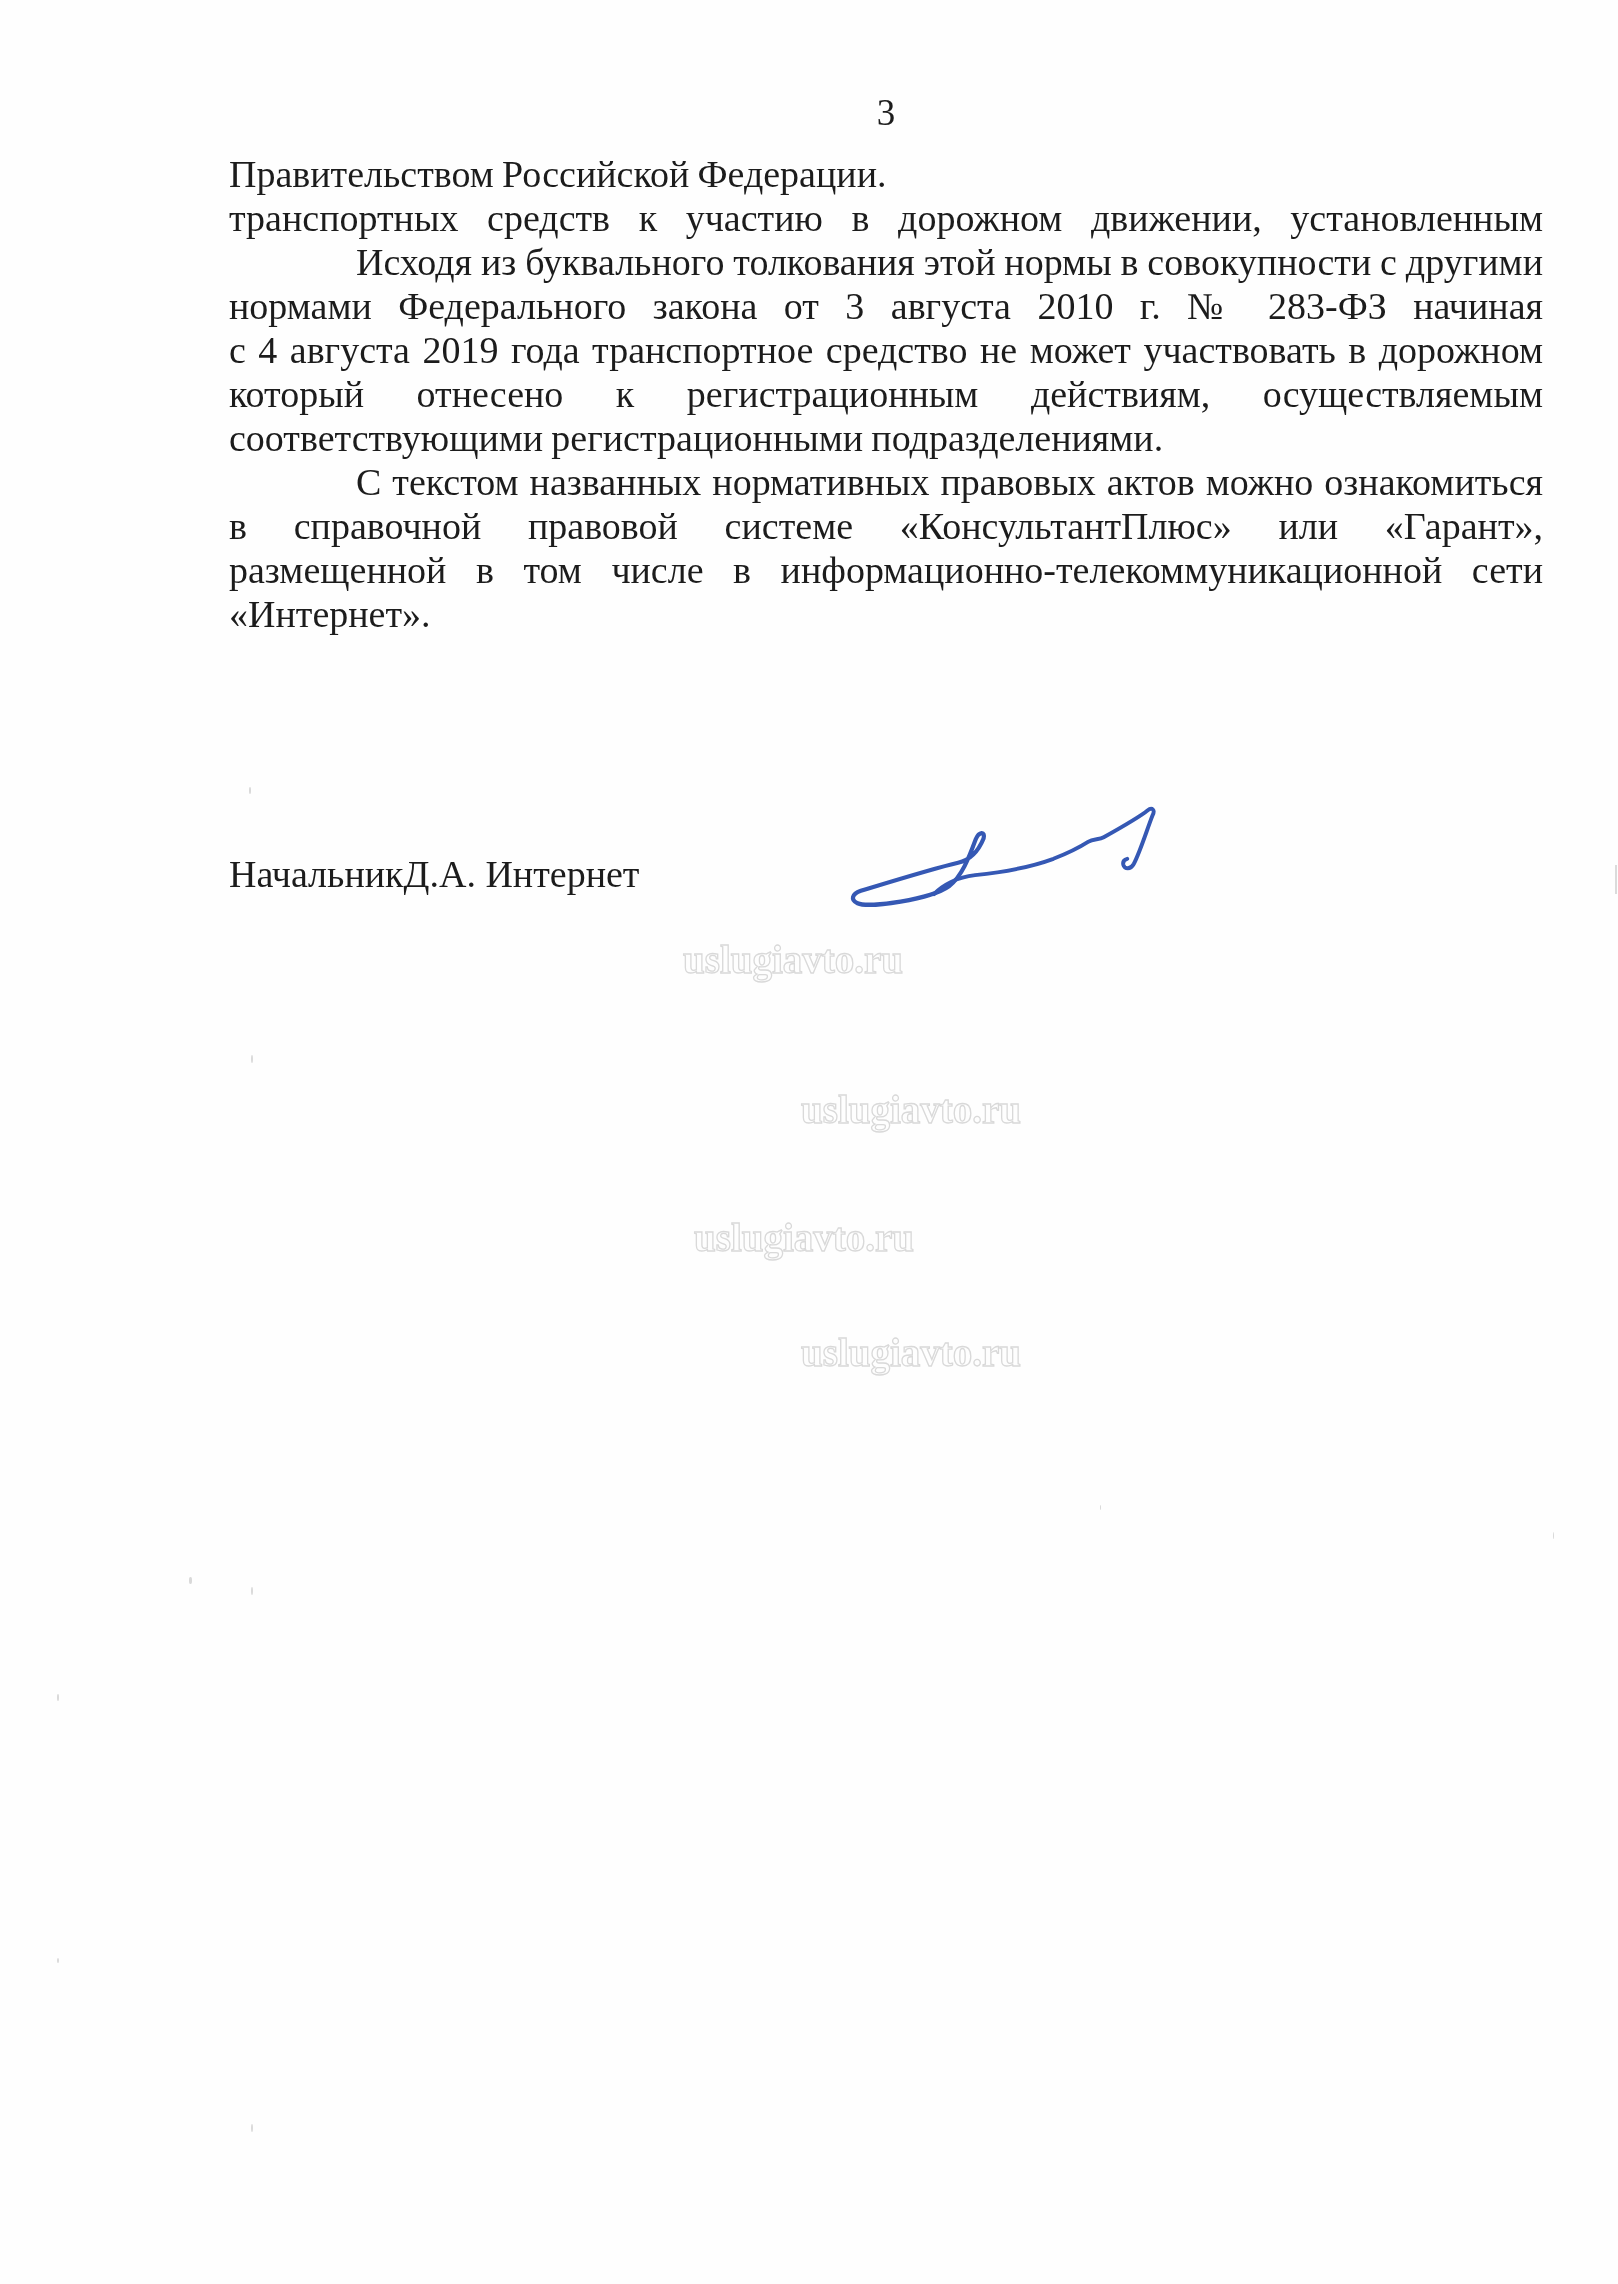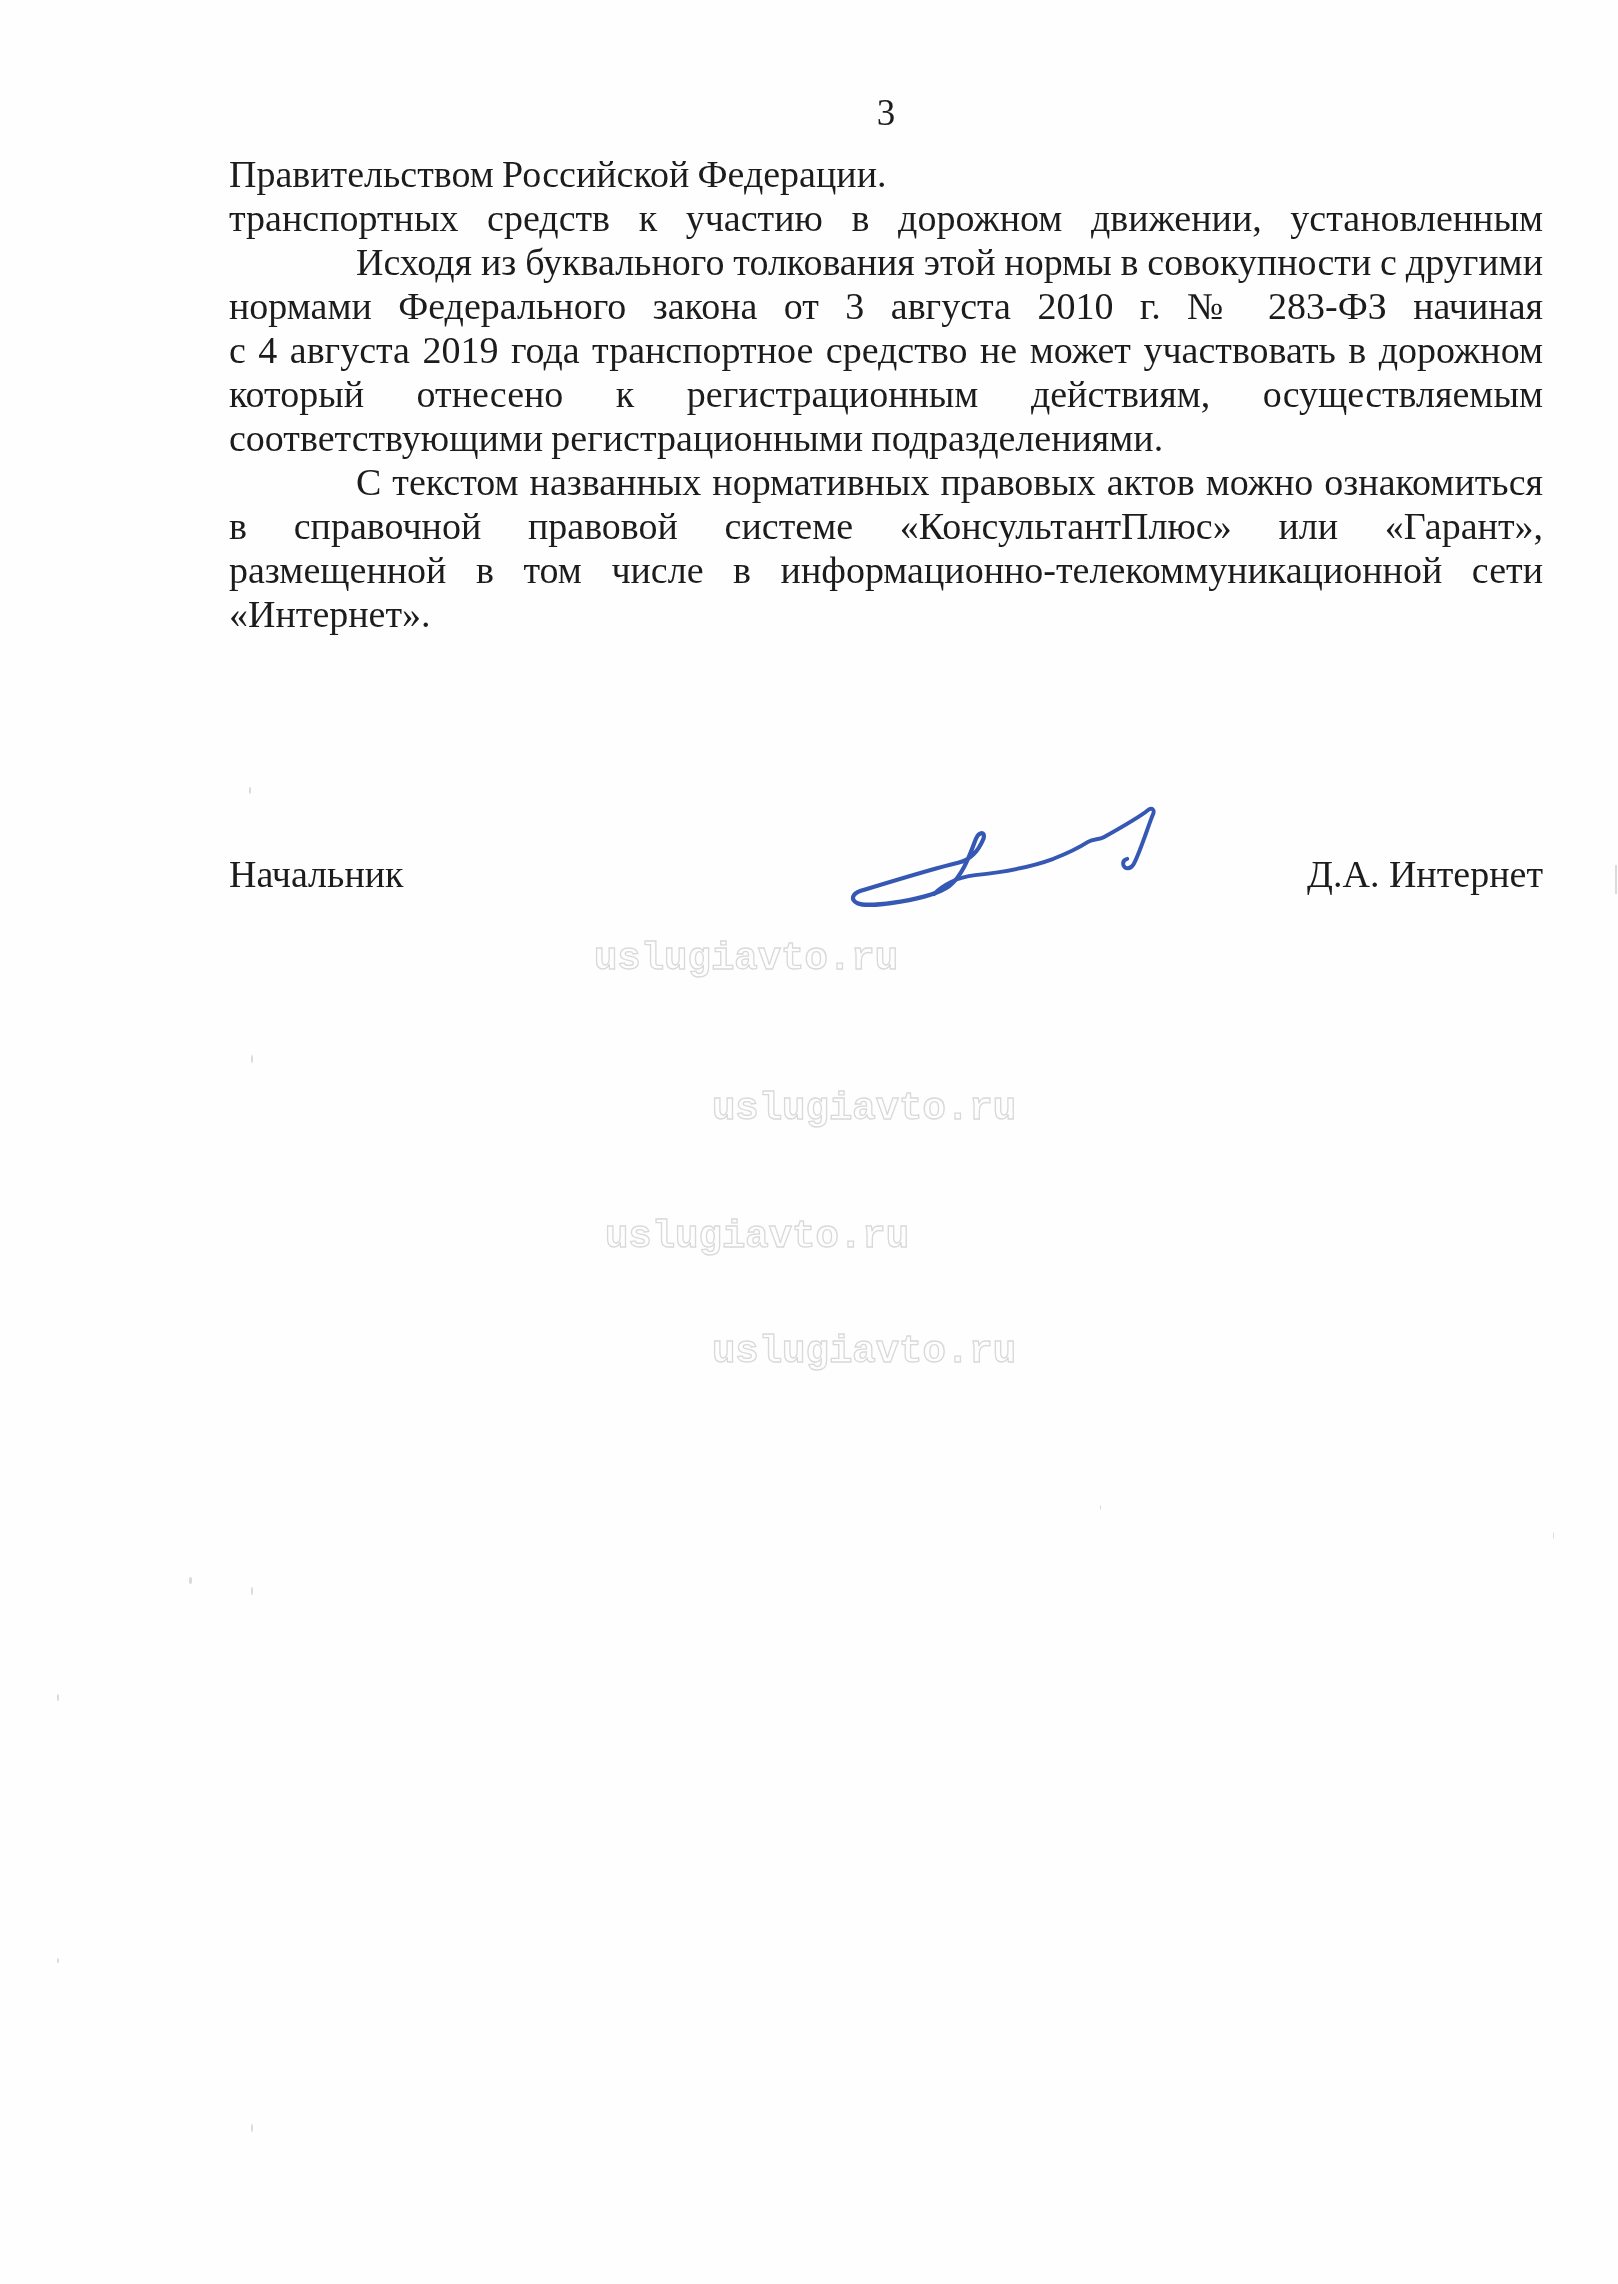--- a/index.html
+++ b/index.html
@@ -36,42 +36,42 @@
     text-align-last: justify;
   }
   .line.last { text-align-last: left; }
   .line.first-indent { text-indent: 127px; }
   .sign-row {
     position: absolute;
     top: 852px;
     left: 229px;
     width: 1314px;
     display: flex;
-    justify-content: space-between;
     font-size: 38px;
     line-height: 44px;
   }
   .signature-svg {
     position: absolute;
     left: 849px;
     top: 802px;
     width: 307px;
     height: 111px;
   }
   .wm {
     position: absolute;
     transform: translate(-50%, -50%);
-    font-family: Liberation Mono, monospace;
+    font-family: Liberation Serif, serif;
     font-weight: bold;
     font-size: 39px;
     letter-spacing: 0px;
     color: transparent;
     -webkit-text-stroke: 1.3px var(--wm-color, #d9d9d9);
     white-space: nowrap;
     user-select: none;
+    margin-left: 47px;
   }
   @supports not (-webkit-text-stroke: 1px #000) {
     .wm { color: #e3e3e3; }
   }
   .wm1 { left: 746px; top: 959px; }
   .wm2 { left: 864px; top: 1109px; }
   .wm3 { left: 757px; top: 1237px; }
   .wm4 { left: 864px; top: 1352px; }
   .speck {
     position: absolute;

